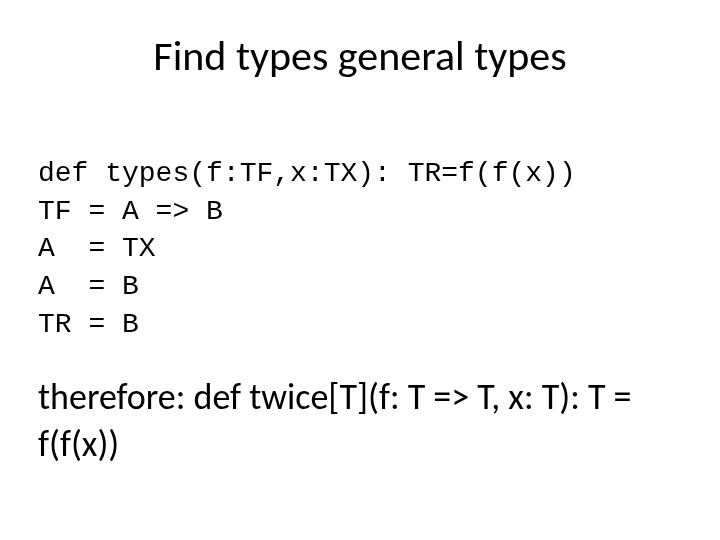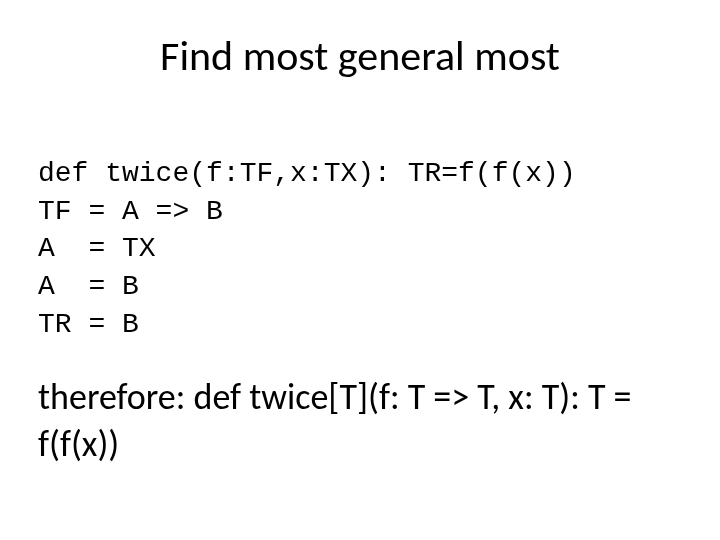--- a/index.html
+++ b/index.html
@@ -31,23 +31,23 @@
     }
     .conclusion {
       font-size: 36px;
       font-weight: 400;
       line-height: 1.3;
     }
   </style>
 </head>
 <body>
 
-<h1 class="title">Find most general most</h1>
+<h1 class="title">Find types general types</h1>
 
 <div class="code-block">
-<span>def twice(f:TF,x:TX): TR=f(f(x))</span>
+<span>def types(f:TF,x:TX): TR=f(f(x))</span>
 <span>TF = A =&gt; B</span>
 <span>A  = TX</span>
 <span>A  = B</span>
 <span>TR = B</span>
 </div>
 
 <div class="conclusion">therefore: def twice[T](f: T =&gt; T, x: T): T = f(f(x))</div>
 
 </body></html>

